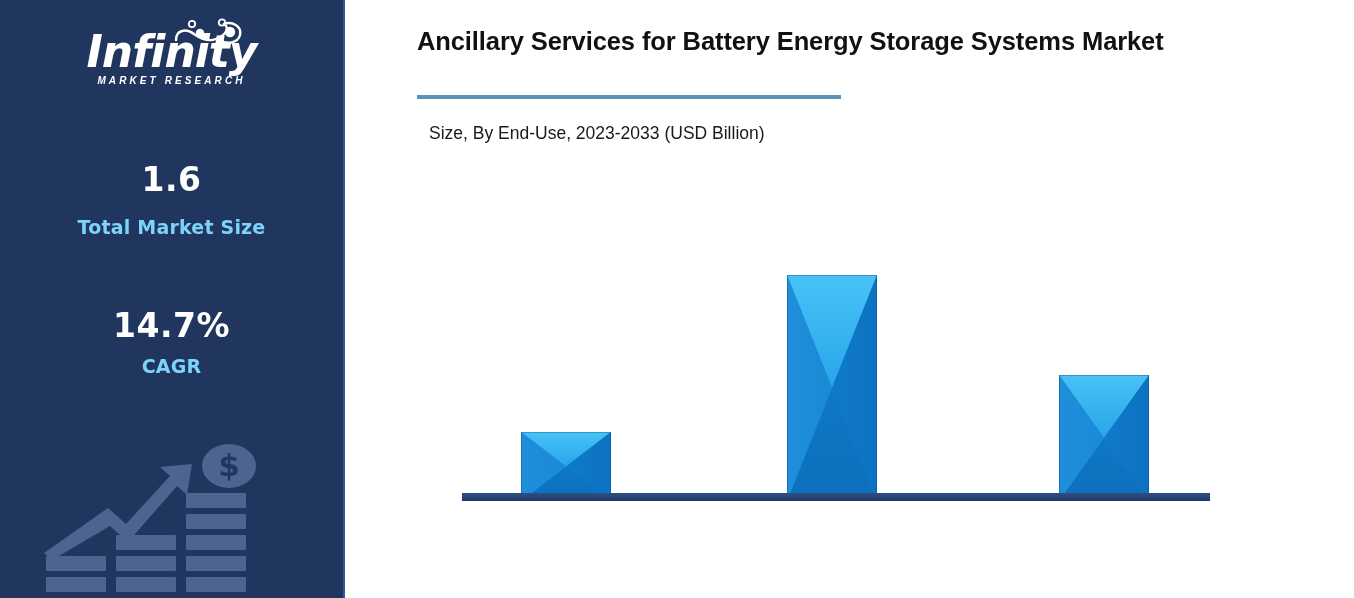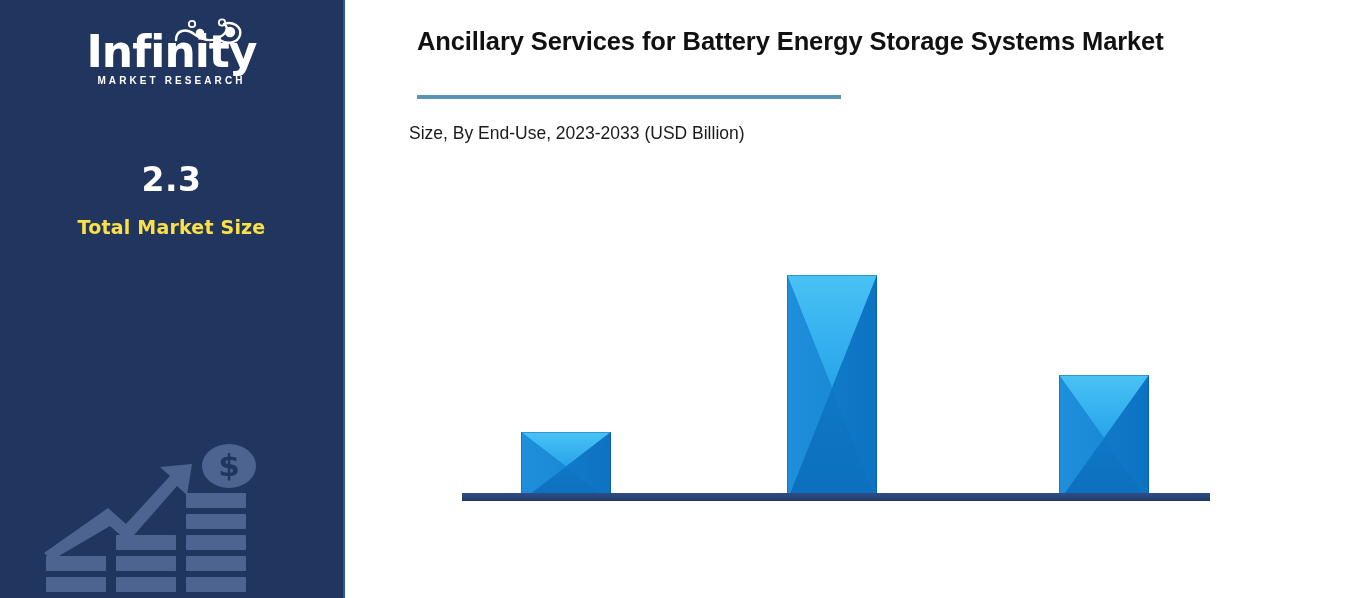--- a/index.html
+++ b/index.html
@@ -33,20 +33,21 @@
     width: 2px; height: 598px;
     background: #2e5a96;
   }
 
   
   #logo-block {
     position: absolute;
     left: 0; top: 18px;
     width: 343px;
     text-align: center;
+    font-style: italic;
   }
   #logo-mark {
     position: relative;
     width: 180px;
     height: 72px;
     margin: 0 auto;
   }
   #logo-word {
     position: absolute;
     left: 0; top: 12px;
@@ -84,21 +85,21 @@
     font-size: 33px;
     font-weight: 700;
     font-family: "DejaVu Sans", sans-serif;
     letter-spacing: 0.5px;
   }
   .stat-line {
     position: absolute;
     left: 0;
     width: 343px;
     text-align: center;
-    color: #fde047;
+    color: #7dd3fc;
     font-size: 19px;
     font-weight: 700;
     font-family: "DejaVu Sans", sans-serif;
     letter-spacing: 0.2px;
   }
   #stat1-value { top: 160px; }
   #stat1-l1    { top: 216px; }
   #stat1-l2    { top: 248px; }
   #stat2-value { top: 306px; }
   #stat2-l1    { top: 355px; }
@@ -132,21 +133,21 @@
     white-space: nowrap;
   }
   #title-rule {
     position: absolute;
     left: 72px; top: 95px;
     width: 424px; height: 4px;
     background: #5b93b5;
   }
   #chart-subtitle {
     position: absolute;
-    left: 64px; top: 123px;
+    left: 84px; top: 123px;
     font-size: 17.5px;
     font-weight: 400;
     color: #1a1a1a;
     font-family: "Liberation Sans", sans-serif;
     white-space: nowrap;
   }
 
   
   #plot {
     position: absolute;
@@ -217,23 +218,25 @@
           <circle cx="52" cy="4.5" r="3.2" fill="none" stroke="#ffffff" stroke-width="1.8"></circle>
           <circle cx="30" cy="15" r="4.2" fill="#ffffff"></circle>
           <circle cx="60" cy="14" r="5.2" fill="#ffffff"></circle>
         </svg>
 
         <div id="logo-word">Infinity</div>
         <div id="logo-sub">MARKET RESEARCH</div>
       </div>
     </div>
 
-    <div class="stat-big" id="stat1-value">2.3</div>
+    <div class="stat-big" id="stat1-value">1.6</div>
     <div class="stat-line" id="stat1-l1">Total Market Size</div>
 
+    <div class="stat-big" id="stat2-value">14.7%</div>
+    <div class="stat-line" id="stat2-l1">CAGR</div>
 
     <svg id="growth-art" viewBox="0 0 265 160">
       <g fill="#4e6490">
 
         <rect x="6" y="118" width="60" height="15" rx="1"></rect>
         <rect x="6" y="139" width="60" height="15" rx="1"></rect>
 
         <rect x="76" y="97" width="60" height="15" rx="1"></rect>
         <rect x="76" y="118" width="60" height="15" rx="1"></rect>
         <rect x="76" y="139" width="60" height="15" rx="1"></rect>

